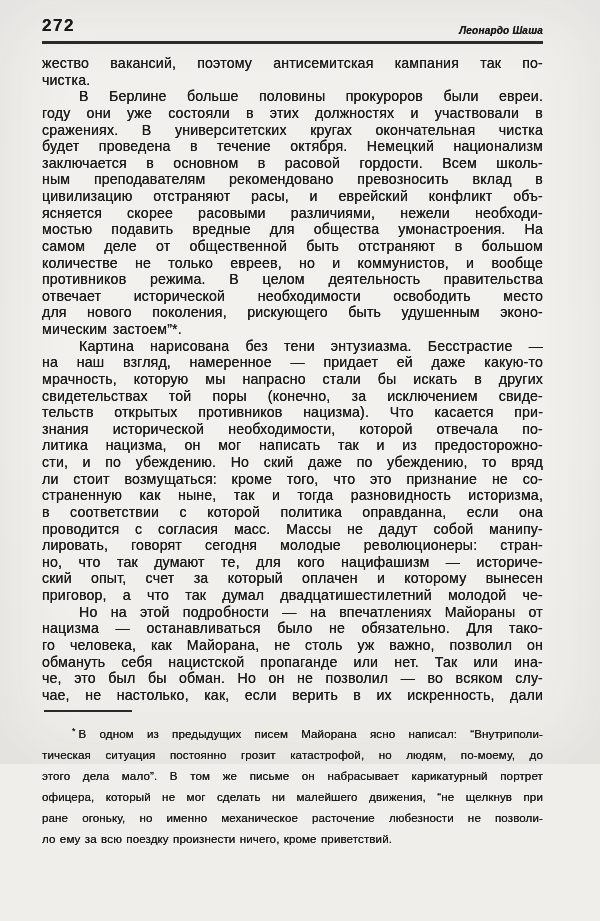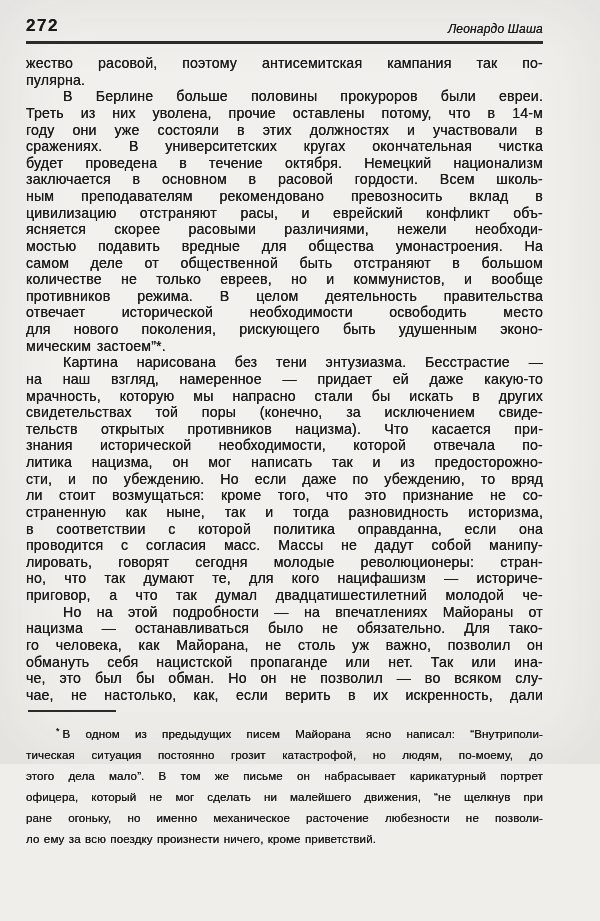--- a/index.html
+++ b/index.html
@@ -7,40 +7,40 @@
     width:600px;height:921px;
     background:#efeeeb;
     font-family:"Liberation Sans",sans-serif;
     color:#1b1b1b;
     overflow:hidden;
   }
   .page{
     position:relative;
     width:600px;height:764px;
     box-sizing:border-box;
-    padding:16px 57px 0 26px;
+    padding:16px 57px 0 42px;
     background:linear-gradient(180deg,#f0efec 0%,#f2f1ee 55%,#eeede9 100%);
     box-shadow:inset 0 0 80px rgba(70,62,52,0.09);
   }
   .page-header{
     display:flex;
     justify-content:space-between;
     align-items:flex-end;
     padding-bottom:5px;
     border-bottom:3px solid #2a2a2a;
   }
   .page-number{
     font-size:17px;
     font-weight:700;
     letter-spacing:1.5px;
     text-shadow:0 0 .5px currentColor;
   }
   .running-title{
-    font-size:12px;
-    font-weight:400;
+    font-size:10px;
+    font-weight:700;
     font-style:italic;
     letter-spacing:.2px;
     text-shadow:0 0 .4px currentColor;
   }
   .body-text{margin-top:11px;}
   .line{
     font-size:14.2px;
     line-height:16.62px;
     text-align:justify;
     text-align-last:justify;
@@ -74,26 +74,25 @@
 <body style="color: rgb(27, 27, 27);">
 
 <div class="page">
   <div class="page-header">
     <span class="page-number">272</span>
     <span class="running-title">Леонардо Шаша</span>
   </div>
 
   <div class="body-text" id="body-text">
       <div class="paragraph">
-        <div class="line">жество расовой, поэтому антисемитская кампания так по-</div>
-        <div class="line last">пулярна.</div>
+        <div class="line">жество вакансий, поэтому антисемитская кампания так по-</div>
+        <div class="line last">чистка.</div>
       </div>
       <div class="paragraph">
         <div class="line indent">В Берлине больше половины прокуроров были евреи.</div>
-        <div class="line">Треть из них уволена, прочие оставлены потому, что в 14-м</div>
         <div class="line">году они уже состояли в этих должностях и участвовали в</div>
         <div class="line">сражениях. В университетских кругах окончательная чистка</div>
         <div class="line">будет проведена в течение октября. Немецкий национализм</div>
         <div class="line">заключается в основном в расовой гордости. Всем школь-</div>
         <div class="line">ным преподавателям рекомендовано превозносить вклад в</div>
         <div class="line">цивилизацию отстраняют расы, и еврейский конфликт объ-</div>
         <div class="line">ясняется скорее расовыми различиями, нежели необходи-</div>
         <div class="line">мостью подавить вредные для общества умонастроения. На</div>
         <div class="line">самом деле от общественной быть отстраняют в большом</div>
         <div class="line">количестве не только евреев, но и коммунистов, и вообще</div>
@@ -103,27 +102,28 @@
         <div class="line last">мическим застоем”*.</div>
       </div>
       <div class="paragraph">
         <div class="line indent">Картина нарисована без тени энтузиазма. Бесстрастие —</div>
         <div class="line">на наш взгляд, намеренное — придает ей даже какую-то</div>
         <div class="line">мрачность, которую мы напрасно стали бы искать в других</div>
         <div class="line">свидетельствах той поры (конечно, за исключением свиде-</div>
         <div class="line">тельств открытых противников нацизма). Что касается при-</div>
         <div class="line">знания исторической необходимости, которой отвечала по-</div>
         <div class="line">литика нацизма, он мог написать так и из предосторожно-</div>
-        <div class="line">сти, и по убеждению. Но если даже по убеждению, то вряд</div>
+        <div class="line">сти, и по убеждению. Но ский даже по убеждению, то вряд</div>
         <div class="line">ли стоит возмущаться: кроме того, что это признание не со-</div>
         <div class="line">страненную как ныне, так и тогда разновидность историзма,</div>
         <div class="line">в соответствии с которой политика оправданна, если она</div>
         <div class="line">проводится с согласия масс. Массы не дадут собой манипу-</div>
         <div class="line">лировать, говорят сегодня молодые революционеры: стран-</div>
         <div class="line">но, что так думают те, для кого нацифашизм — историче-</div>
+        <div class="line">ский опыт, счет за который оплачен и которому вынесен</div>
         <div class="line">приговор, а что так думал двадцатишестилетний молодой че-</div>
       </div>
       <div class="paragraph">
         <div class="line indent">Но на этой подробности — на впечатлениях Майораны от</div>
         <div class="line">нацизма — останавливаться было не обязательно. Для тако-</div>
         <div class="line">го человека, как Майорана, не столь уж важно, позволил он</div>
         <div class="line">обмануть себя нацистской пропаганде или нет. Так или ина-</div>
         <div class="line">че, это был бы обман. Но он не позволил — во всяком слу-</div>
         <div class="line">чае, не настолько, как, если верить в их искренность, дали</div>
       </div>

